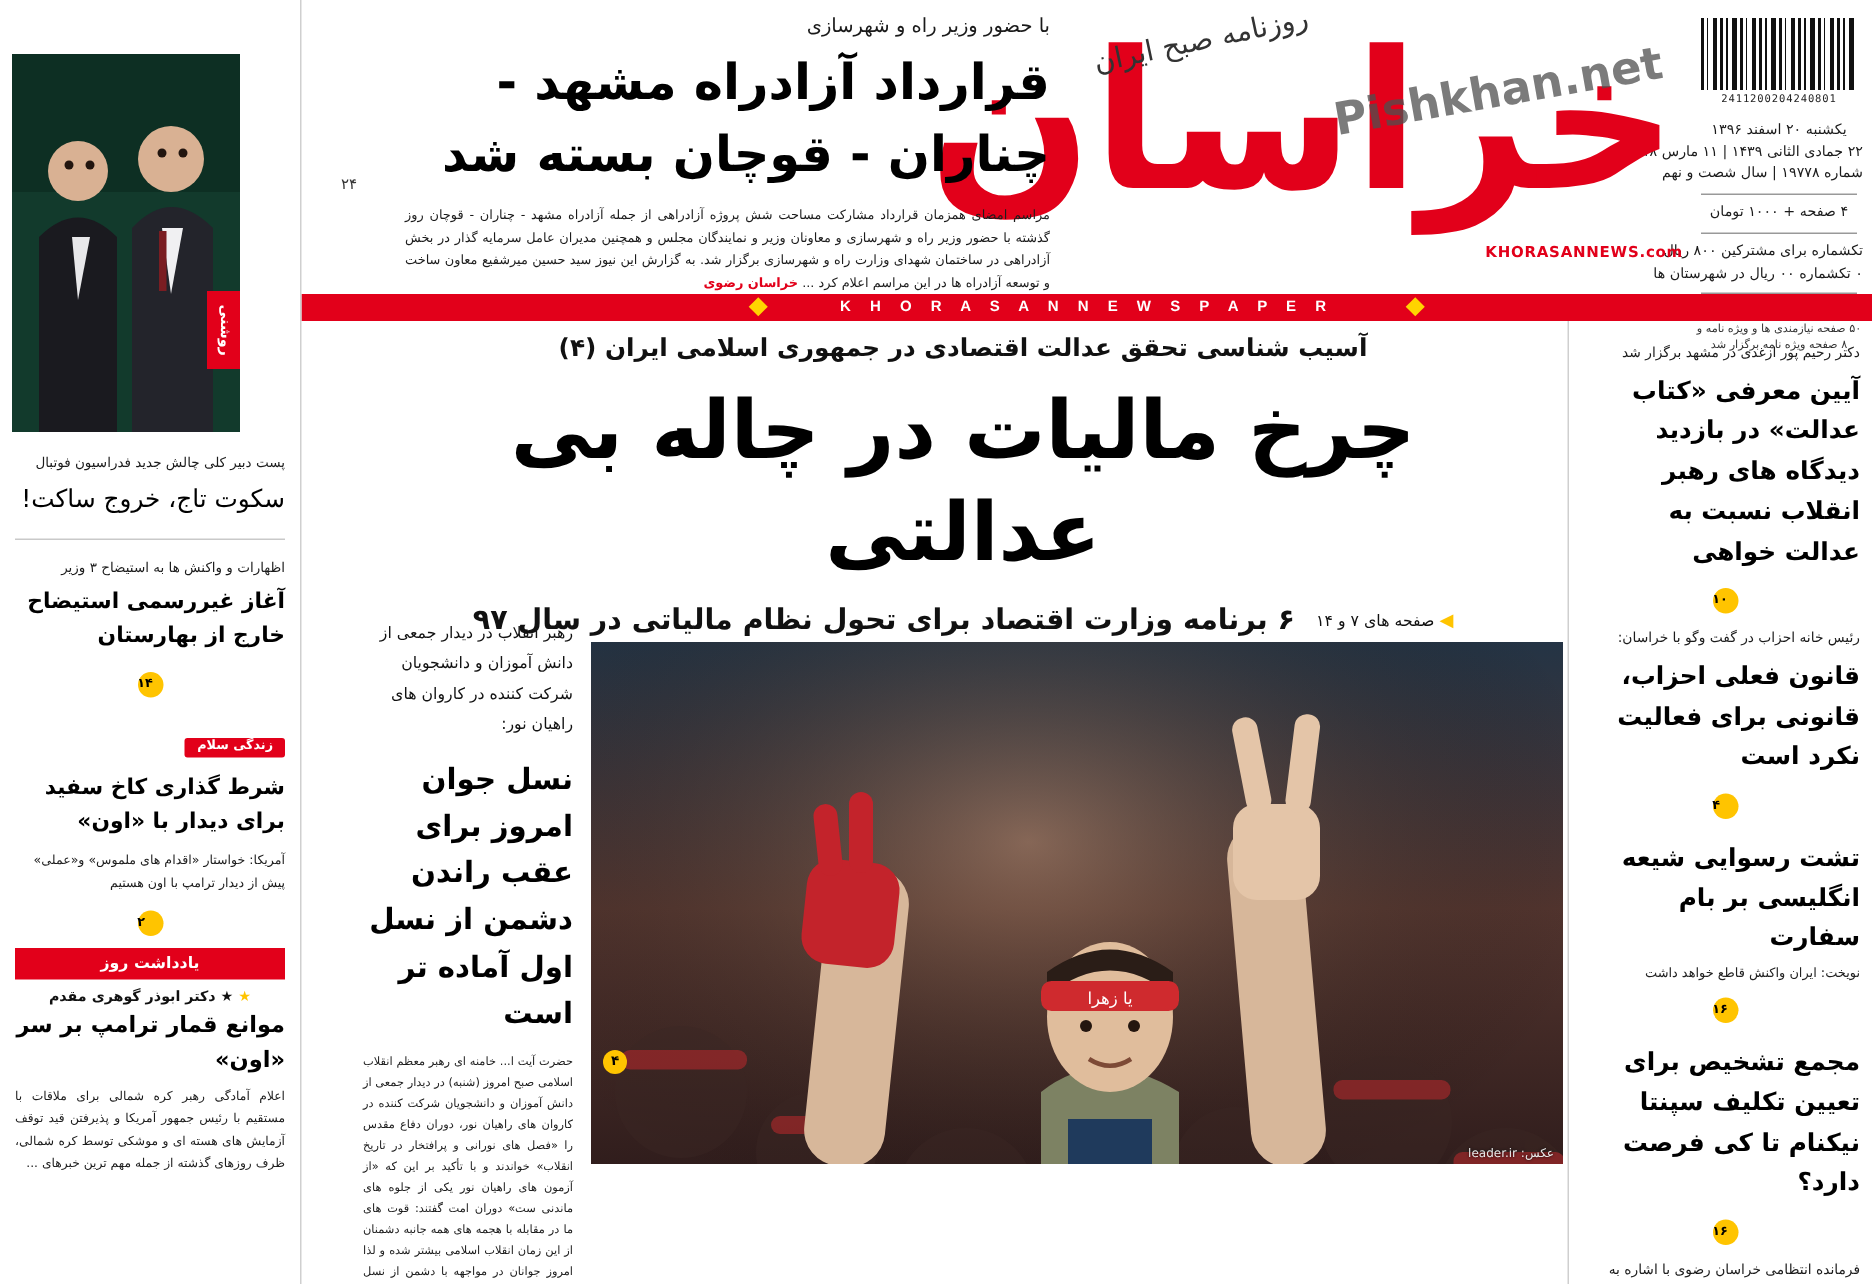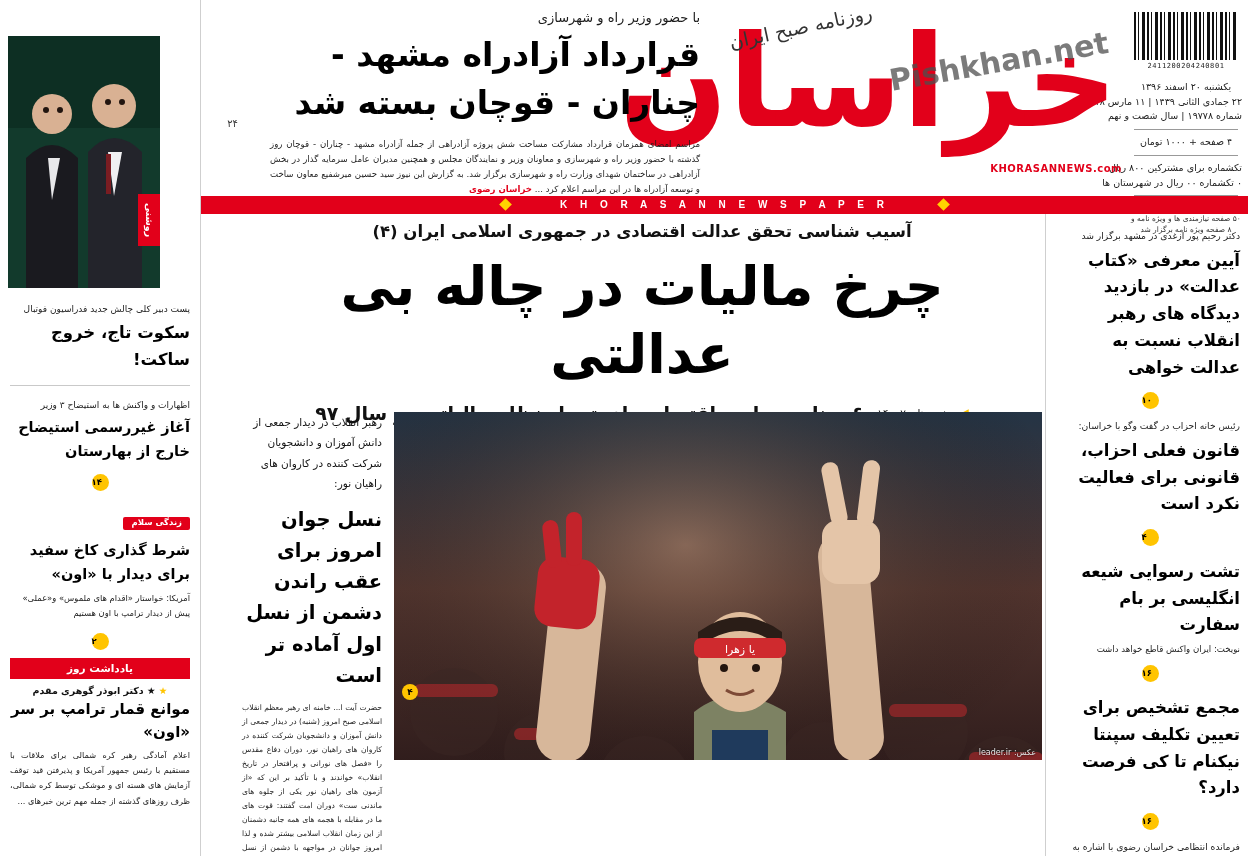--- a/index.html
+++ b/index.html
@@ -211,21 +211,21 @@
   }
   .page-ref {
     font-size: 10.5px;
     color: #111;
     white-space: nowrap;
   }
   .page-ref .arrow { color: #ffc400; font-size: 12px; }
 
   .main-photo {
     position: absolute;
-    top: 190px; right: 0;
+    top: 206px; right: 0;
     width: 648px; height: 348px;
     background: linear-gradient(175deg,#1c2b3a 0%,#2b3b4d 18%,#6b3b34 45%,#4a2422 70%,#241316 100%);
     overflow: hidden;
     margin-left: 47px;
   }
   .photo-caption {
     position: absolute;
     bottom: 3px; right: 6px;
     color: #e8e8e8;
     font-size: 8px;
@@ -351,21 +351,21 @@
   }
   .rail-block { padding: 6px 10px 6px 12px; }
   .rail-kicker {
     font-size: 9px;
     line-height: 1.7;
     color: #1b1b1b;
     text-align: right;
   }
   .rail-head {
     font-size: 16.5px;
-    font-weight: bold;
+    font-weight: normal;
     line-height: 1.6;
     color: #000;
     text-align: right;
     margin-top: 3px;
   }
   .rail-head-sm {
     font-size: 14.5px;
     font-weight: bold;
     line-height: 1.62;
     color: #000;

